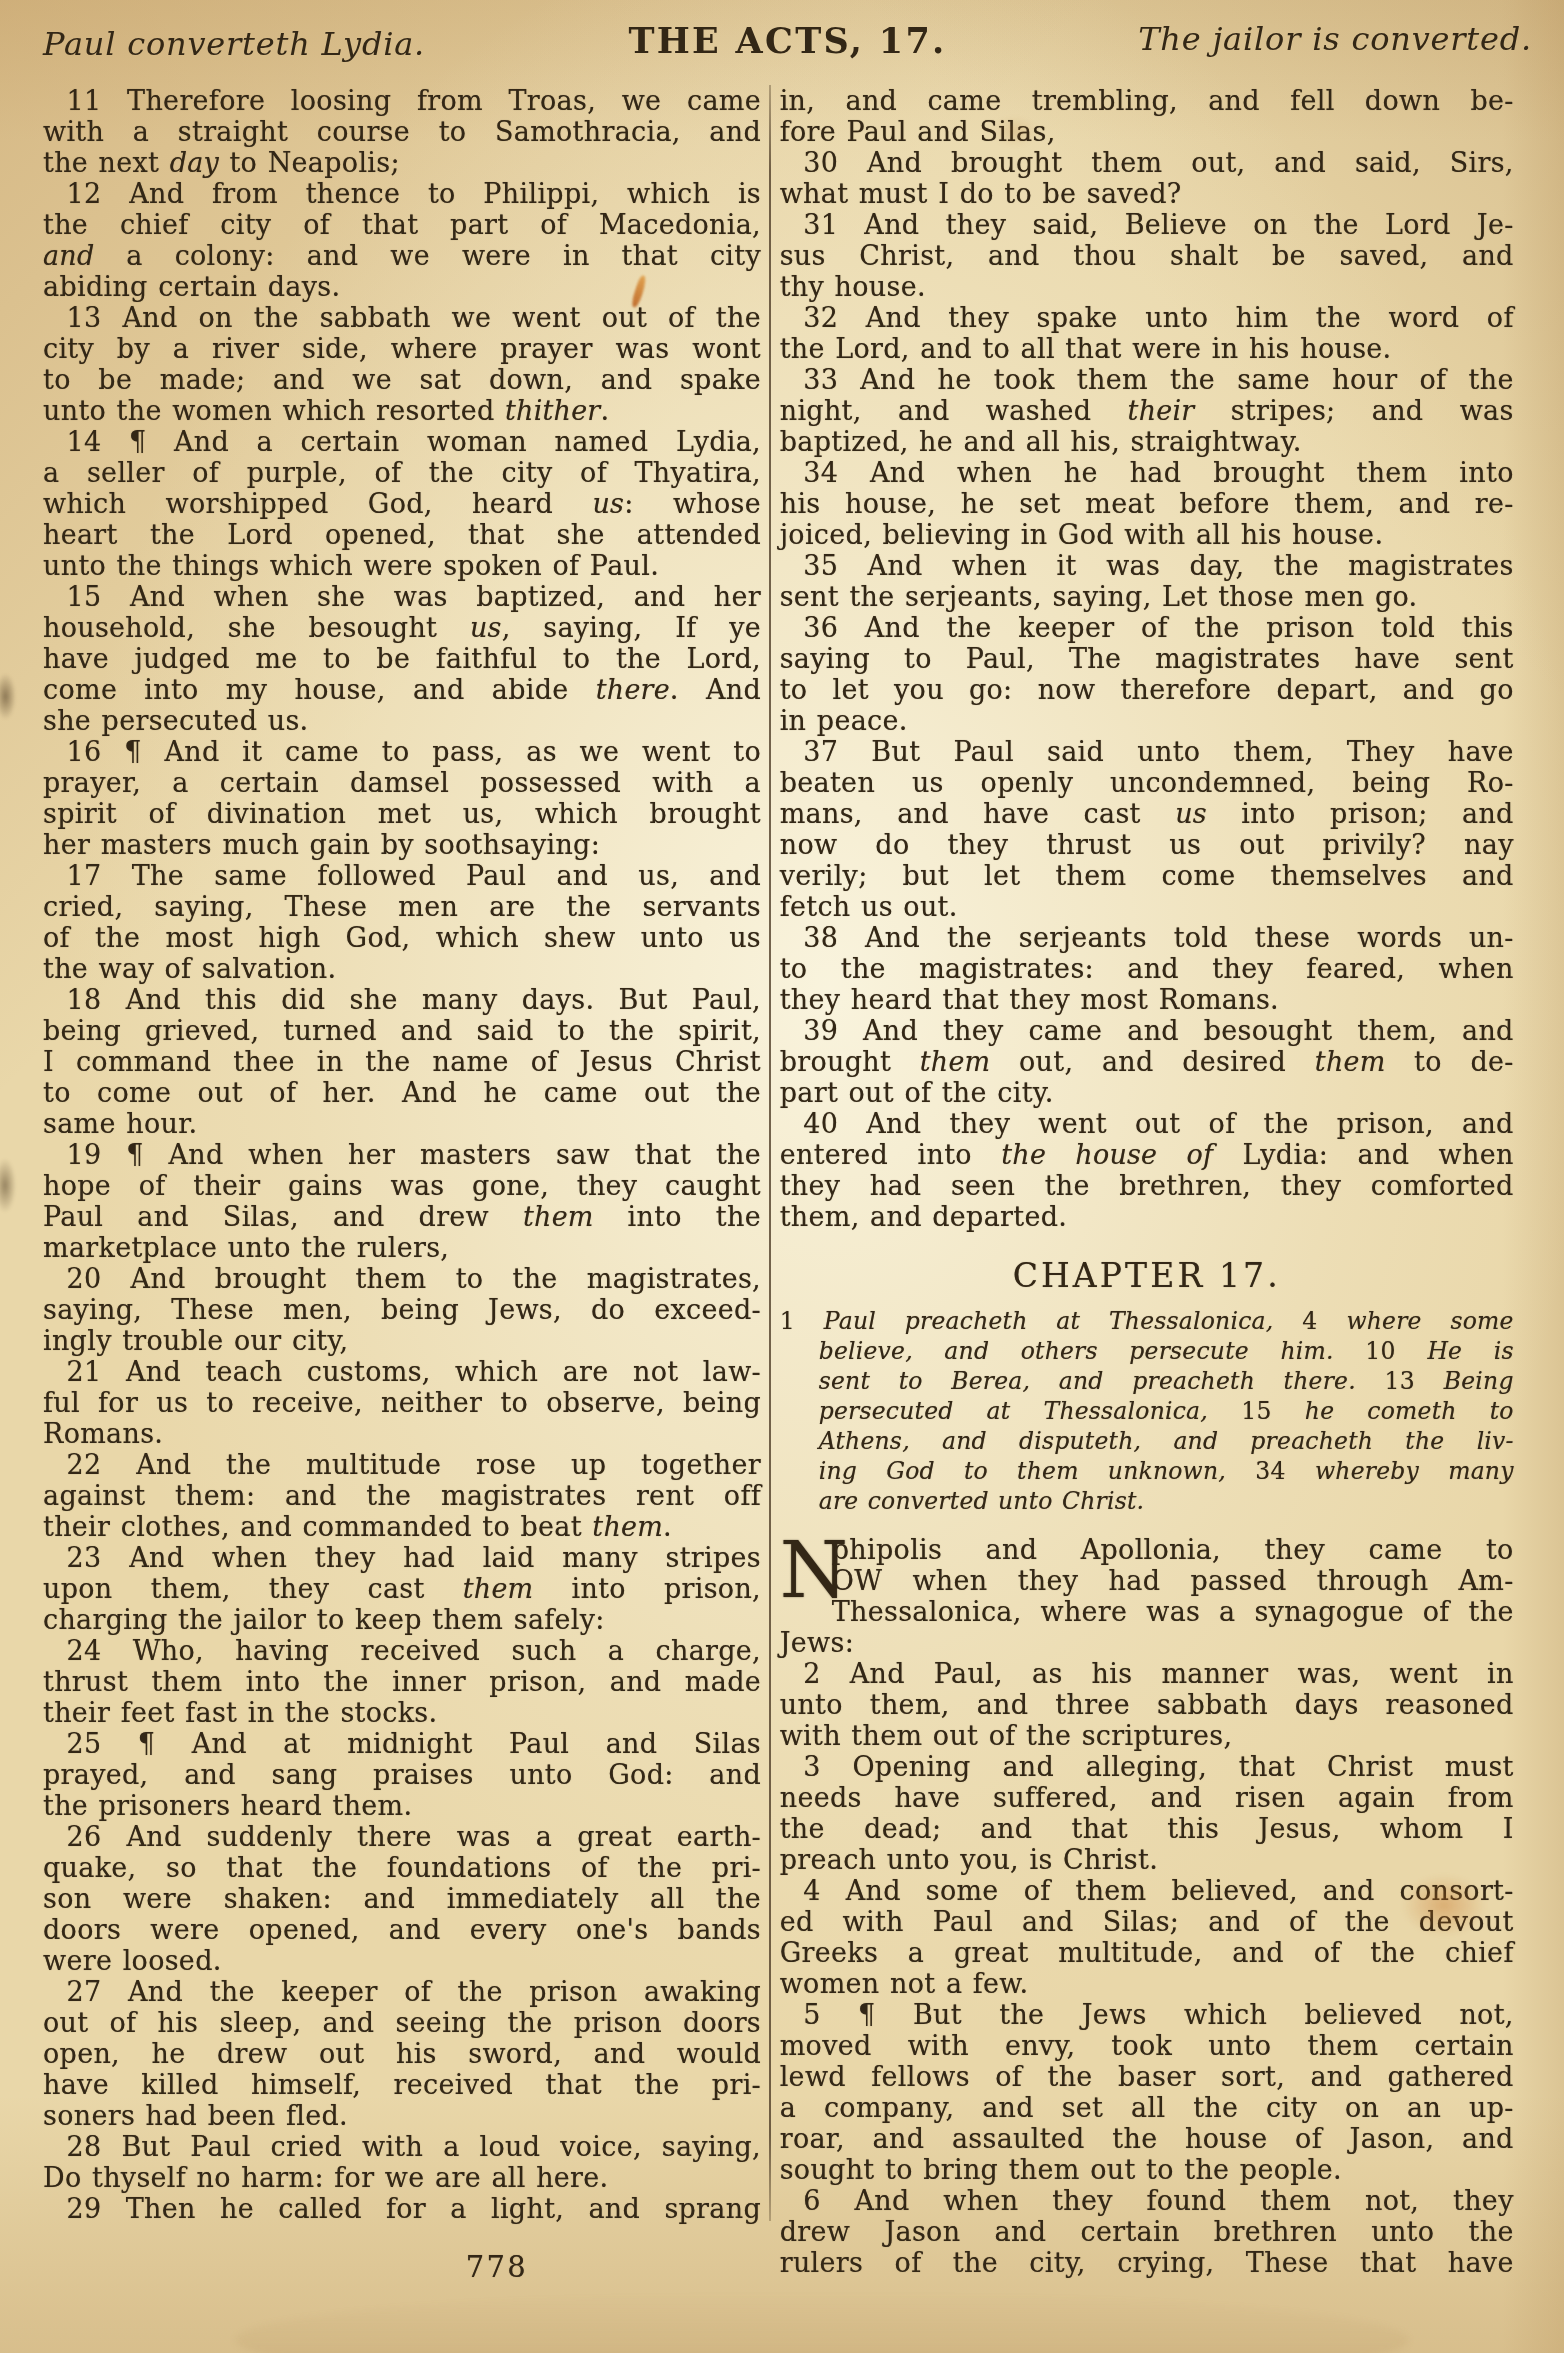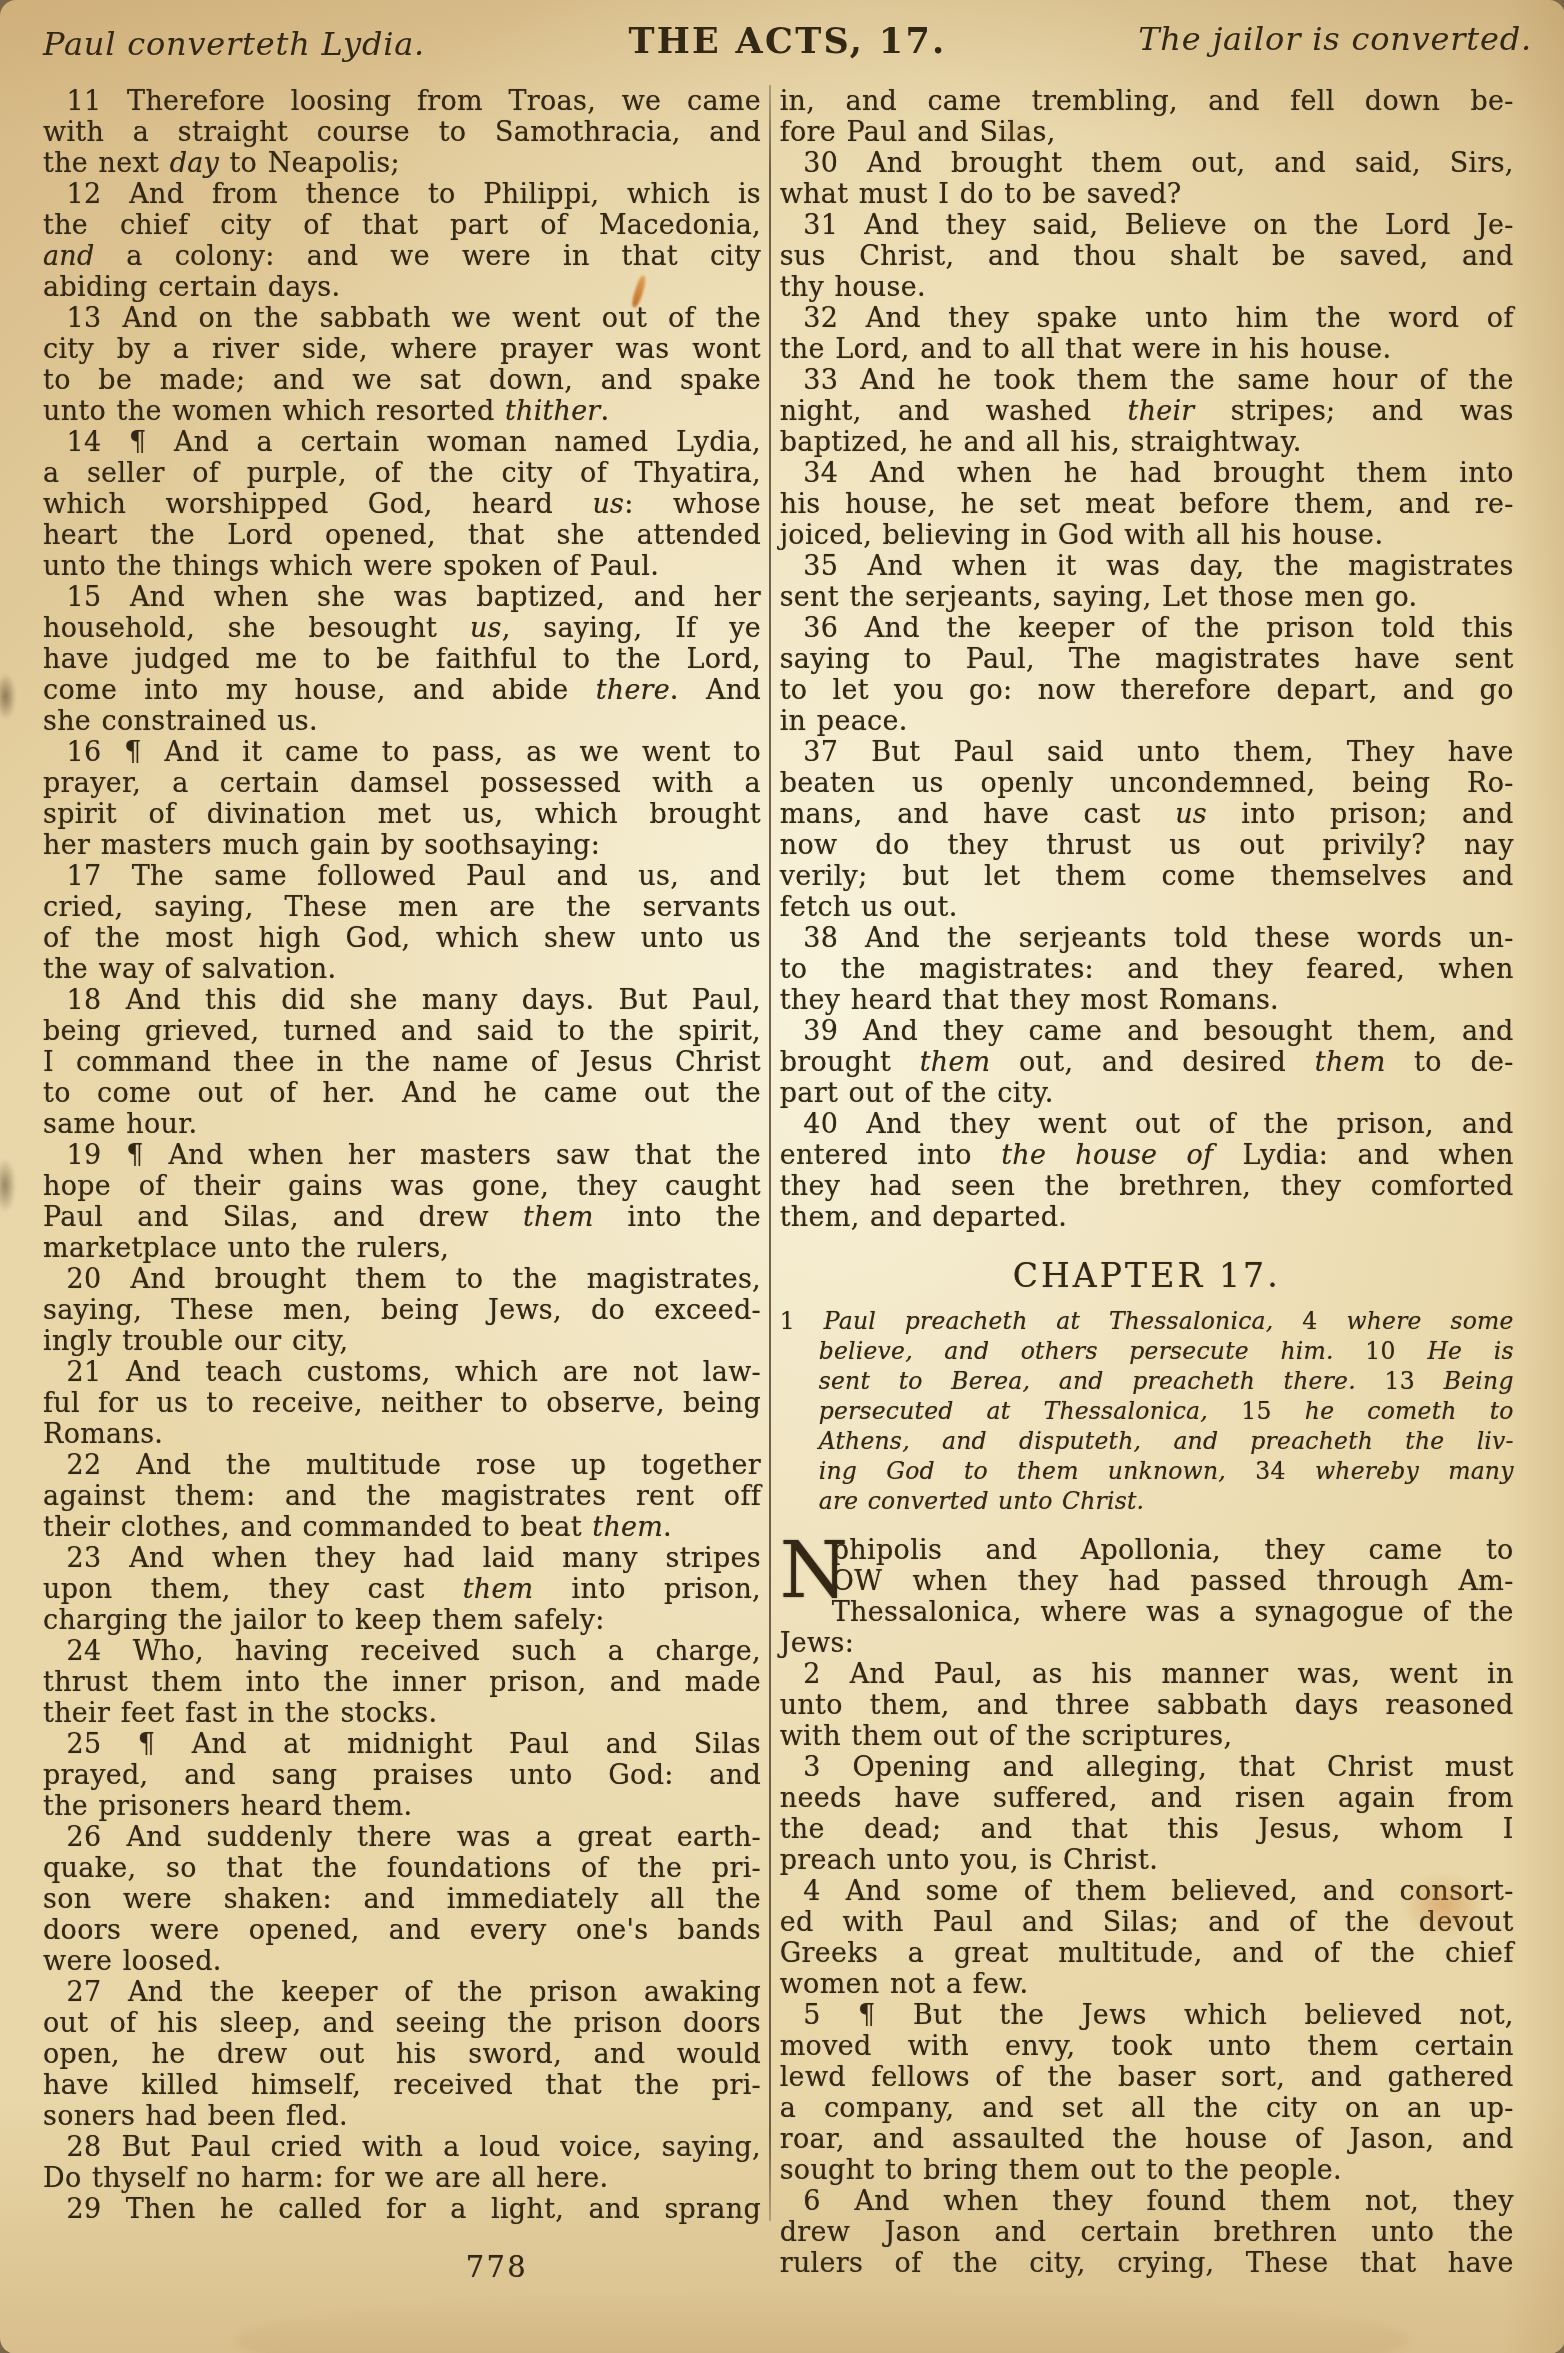--- a/index.html
+++ b/index.html
@@ -11,21 +11,20 @@
     color:#332716;
     background-color:#e9d7a9;
     background-image:
       radial-gradient(ellipse 978px 1369px at 53% 42%, rgba(250,245,224,0.95), rgba(242,231,198,0.40) 55%, rgba(0,0,0,0) 78%),
       linear-gradient(135deg, rgba(184,138,78,0.40), rgba(184,138,78,0) 28%),
       linear-gradient(225deg, rgba(172,130,74,0.28), rgba(172,130,74,0) 18%),
       linear-gradient(0deg,   rgba(183,143,84,0.34), rgba(183,143,84,0) 11%),
       linear-gradient(180deg, rgba(178,138,80,0.20), rgba(178,138,80,0) 6%),
       linear-gradient(270deg, rgba(168,128,72,0.22), rgba(168,128,72,0) 4%);
     overflow:hidden;
-    border-radius:16px;
   }
   
   .header{position:absolute;top:20.3px;left:43px;right:33px;height:47px;}
   .h-left{position:absolute;left:0;top:4.7px;font-style:italic;font-size:32px;letter-spacing:0.8px;}
   .h-center{position:absolute;left:0;right:0;text-align:center;top:0;font-size:35px;letter-spacing:2.3px;font-weight:bold;}
   .h-right{position:absolute;right:0;top:0;font-style:italic;font-size:32px;letter-spacing:0.8px;}
   
   .columns{position:absolute;top:85px;left:43px;display:flex;}
   .col{width:718px;}
   .col-right{width:734px;}
@@ -100,21 +99,21 @@
           <div class="line end">unto the women which resorted <i>thither</i>.</div>
           <div class="line indent">14 ¶ And a certain woman named Lydia,</div>
           <div class="line">a seller of purple, of the city of Thyatira,</div>
           <div class="line">which worshipped God, heard <i>us</i>: whose</div>
           <div class="line">heart the Lord opened, that she attended</div>
           <div class="line end">unto the things which were spoken of Paul.</div>
           <div class="line indent">15 And when she was baptized, and her</div>
           <div class="line">household, she besought <i>us</i>, saying, If ye</div>
           <div class="line">have judged me to be faithful to the Lord,</div>
           <div class="line">come into my house, and abide <i>there</i>.  And</div>
-          <div class="line end">she constrained us.</div>
+          <div class="line end">she persecuted us.</div>
           <div class="line indent">16 ¶ And it came to pass, as we went to</div>
           <div class="line">prayer, a certain damsel possessed with a</div>
           <div class="line">spirit of divination met us, which brought</div>
           <div class="line end">her masters much gain by soothsaying:</div>
           <div class="line indent">17 The same followed Paul and us, and</div>
           <div class="line">cried, saying, These men are the servants</div>
           <div class="line">of the most high God, which shew unto us</div>
           <div class="line end">the way of salvation.</div>
           <div class="line indent">18 And this did she many days.  But Paul,</div>
           <div class="line">being grieved, turned and said to the spirit,</div>

